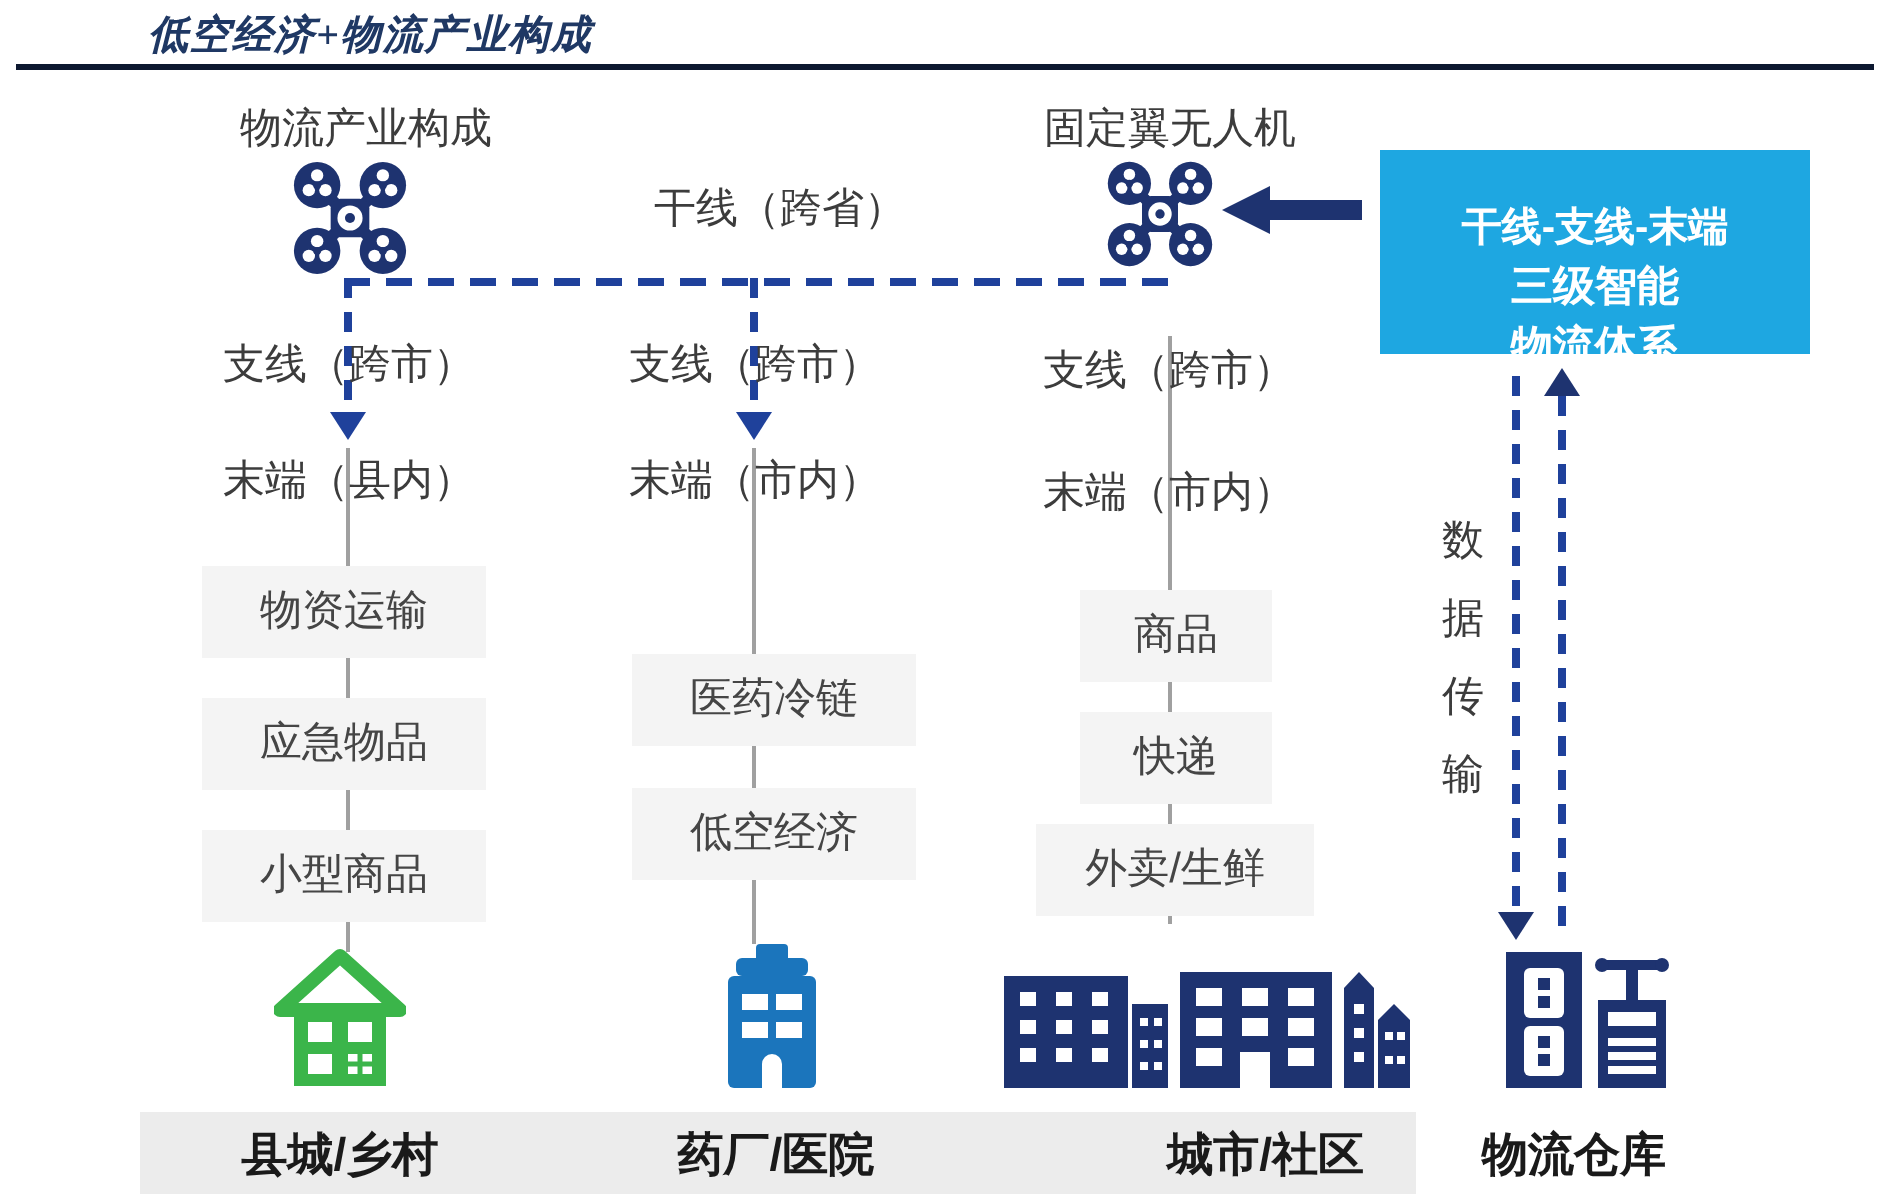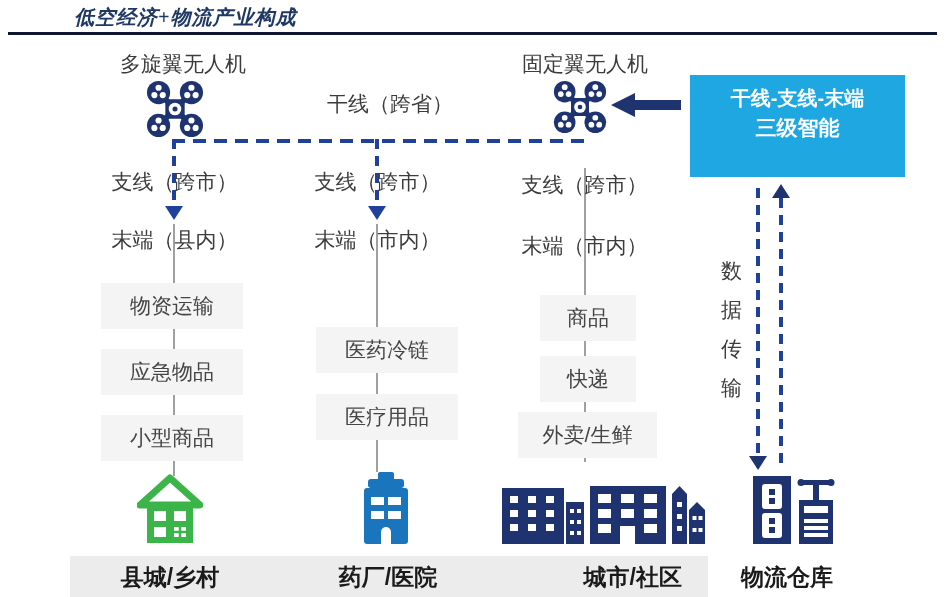--- a/index.html
+++ b/index.html
@@ -20,41 +20,41 @@
   .gline{width:2px;background:var(--line-gray);z-index:1;}
   .hdash{height:4px;z-index:1;
     background:repeating-linear-gradient(to right,var(--dash-blue) 0 13px,transparent 13px 21px);}
   .vdash{width:4px;z-index:1;
     background:repeating-linear-gradient(to bottom,var(--dash-blue) 0 10px,transparent 10px 17px);}
   .arrow-down{width:0;height:0;border-left:9px solid transparent;border-right:9px solid transparent;
     border-top:14px solid var(--navy);z-index:2;}
   .arrow-up{width:0;height:0;border-left:9px solid transparent;border-right:9px solid transparent;
     border-bottom:14px solid var(--navy);z-index:2;}
   .sysbox{left:690px;top:75px;width:215px;height:102px;background:var(--box-blue);color:#fff;
-    text-align:center;padding-top:8px;box-sizing:border-box;z-index:3;}
+    text-align:center;padding-top:24px;box-sizing:border-box;z-index:3;}
   .sysbox .l1{font-size:20px;font-weight:600;line-height:30px;}
   .sysbox .l2{font-size:21px;font-weight:800;line-height:30px;}
   .vlabel{width:26px;font-size:21px;line-height:1.85;text-align:right;word-break:break-all;
     color:var(--text);z-index:3;}
   .band{left:70px;top:556px;width:638px;height:41px;background:var(--band-gray);z-index:1;}
   .dest{font-size:23px;font-weight:600;color:#1a1a1a;text-align:center;z-index:3;white-space:nowrap;}
   svg{display:block;}
   .ic-navy{color:var(--navy);}
   .ic-green{color:var(--green);}
   .ic-blue{color:var(--hospital-blue);}
 </style>
 </head>
 <body>
 
 <div class="page">
 
   <div class="abs title">低空经济+物流产业构成</div>
   <div class="abs title-rule"></div>
 
-  <div class="abs lbl" style="left:93px;top:50px;width:180px;">多旋翼无人机</div>
+  <div class="abs lbl" style="left:93px;top:50px;width:180px;">物流产业构成</div>
   <div class="abs lbl" style="left:495px;top:50px;width:180px;">固定翼无人机</div>
   <div class="abs lbl" style="left:305px;top:90px;width:170px;">干线（跨省）</div>
 
   <svg class="abs ic-navy" style="left:146px;top:80px;" width="58" height="58" viewBox="0 0 60 60">
     <g stroke="currentColor" stroke-width="6">
         <line x1="15" y1="15" x2="45" y2="45"></line>
         <line x1="45" y1="15" x2="15" y2="45"></line>
       </g>
     <rect x="20" y="20" width="20" height="20" rx="5" fill="currentColor"></rect>
     <circle cx="30" cy="30" r="6.5" fill="#fff"></circle>
@@ -131,20 +131,21 @@
     </g>
   </svg>
 
   <svg class="abs ic-navy" style="left:611px;top:91px;" width="70" height="28" viewBox="0 0 70 28">
     <polygon points="0,14 24,2 24,9 70,9 70,19 24,19 24,26" fill="currentColor"></polygon>
   </svg>
 
   <div class="abs sysbox">
     <div class="l1">干线-支线-末端</div>
     <div class="l2">三级智能</div>
+    <div class="l2">物流体系</div>
   </div>
 
   <div class="abs hdash" style="left:172px;top:139px;width:413px;"></div>
   <div class="abs vdash" style="left:172px;top:139px;height:68px;"></div>
   <div class="abs arrow-down" style="left:165px;top:206px;border-top-color:var(--dash-blue);"></div>
   <div class="abs vdash" style="left:375px;top:139px;height:68px;"></div>
   <div class="abs arrow-down" style="left:368px;top:206px;border-top-color:var(--dash-blue);"></div>
 
   <div class="abs gline" style="left:173px;top:224px;height:252px;"></div>
   <div class="abs gline" style="left:376px;top:224px;height:248px;"></div>
@@ -152,21 +153,21 @@
 
   <div class="abs lbl" style="left:82px;top:168px;width:185px;">支线（跨市）</div>
   <div class="abs lbl" style="left:82px;top:226px;width:185px;">末端（县内）</div>
   <div class="abs itembox" style="left:101px;top:283px;width:142px;">物资运输</div>
   <div class="abs itembox" style="left:101px;top:349px;width:142px;">应急物品</div>
   <div class="abs itembox" style="left:101px;top:415px;width:142px;">小型商品</div>
 
   <div class="abs lbl" style="left:285px;top:168px;width:185px;">支线（跨市）</div>
   <div class="abs lbl" style="left:285px;top:226px;width:185px;">末端（市内）</div>
   <div class="abs itembox" style="left:316px;top:327px;width:142px;">医药冷链</div>
-  <div class="abs itembox" style="left:316px;top:394px;width:142px;">医疗用品</div>
+  <div class="abs itembox" style="left:316px;top:394px;width:142px;">低空经济</div>
 
   <div class="abs lbl" style="left:492px;top:171px;width:185px;">支线（跨市）</div>
   <div class="abs lbl" style="left:492px;top:232px;width:185px;">末端（市内）</div>
   <div class="abs itembox" style="left:540px;top:295px;width:96px;">商品</div>
   <div class="abs itembox" style="left:540px;top:356px;width:96px;">快递</div>
   <div class="abs itembox" style="left:518px;top:412px;width:139px;">外卖/生鲜</div>
 
   <div class="abs vdash" style="left:756px;top:188px;height:270px;"></div>
   <div class="abs arrow-down" style="left:749px;top:456px;"></div>
   <div class="abs arrow-up" style="left:772px;top:184px;"></div>

